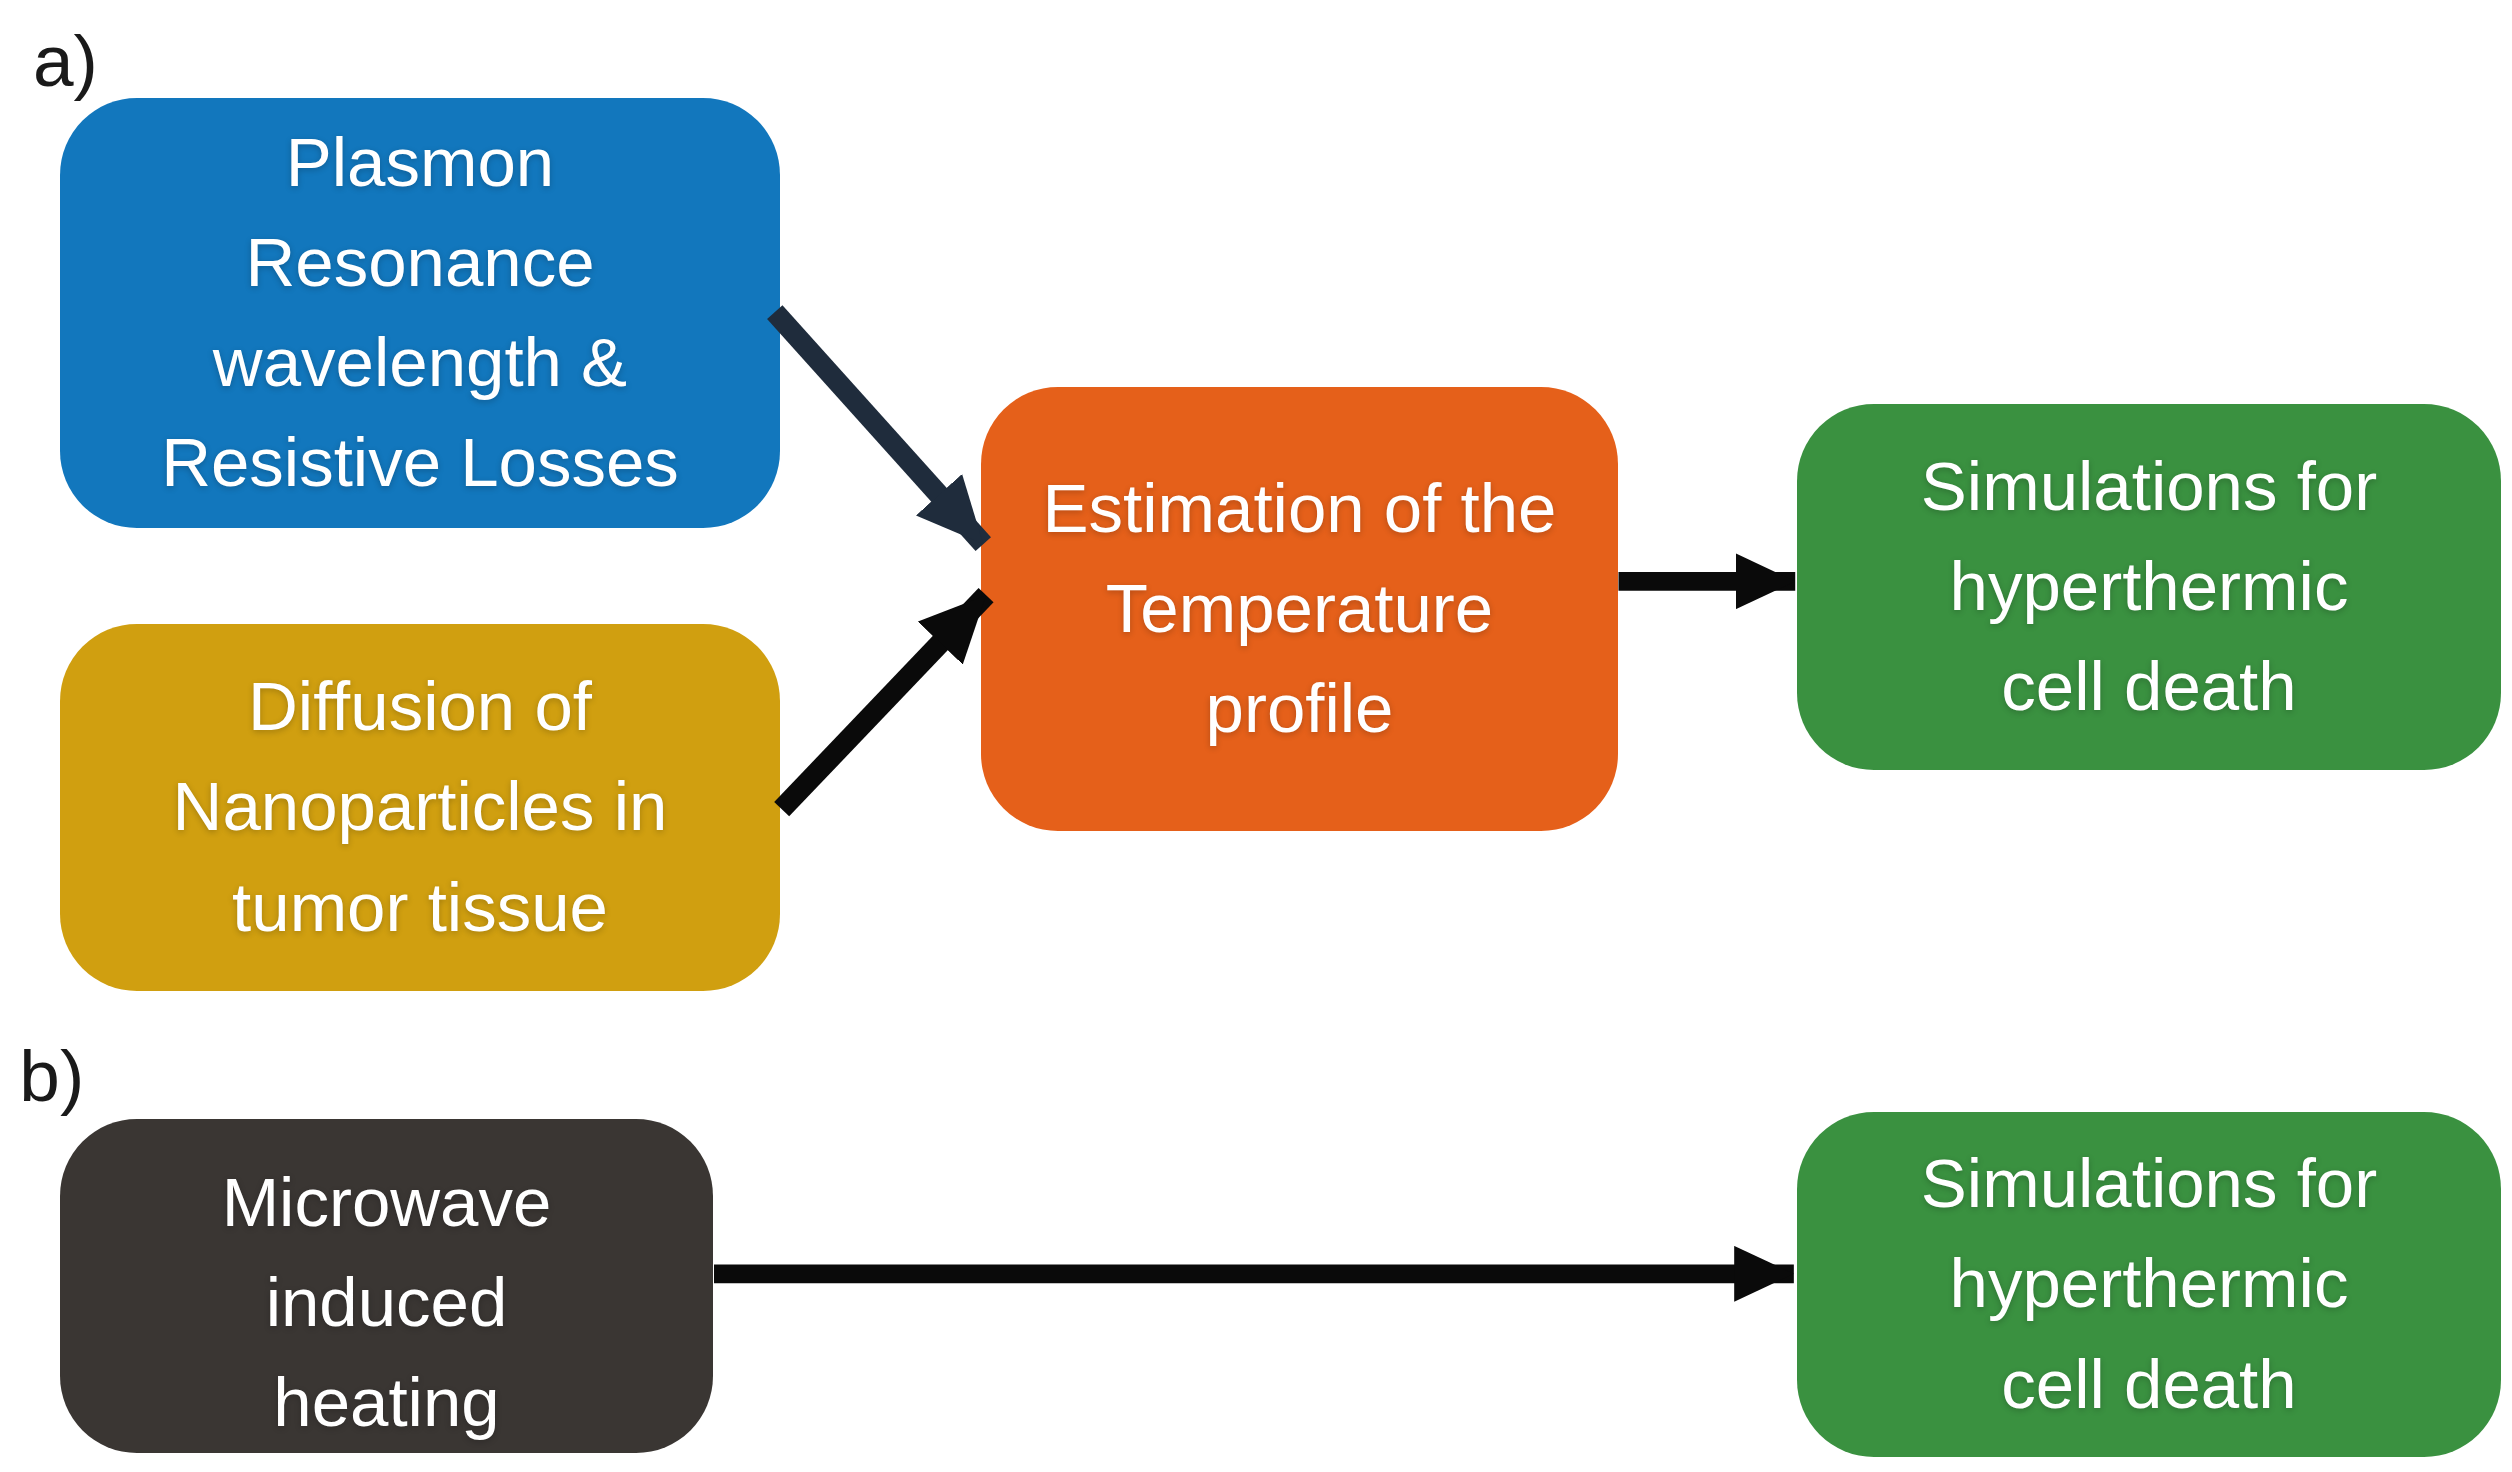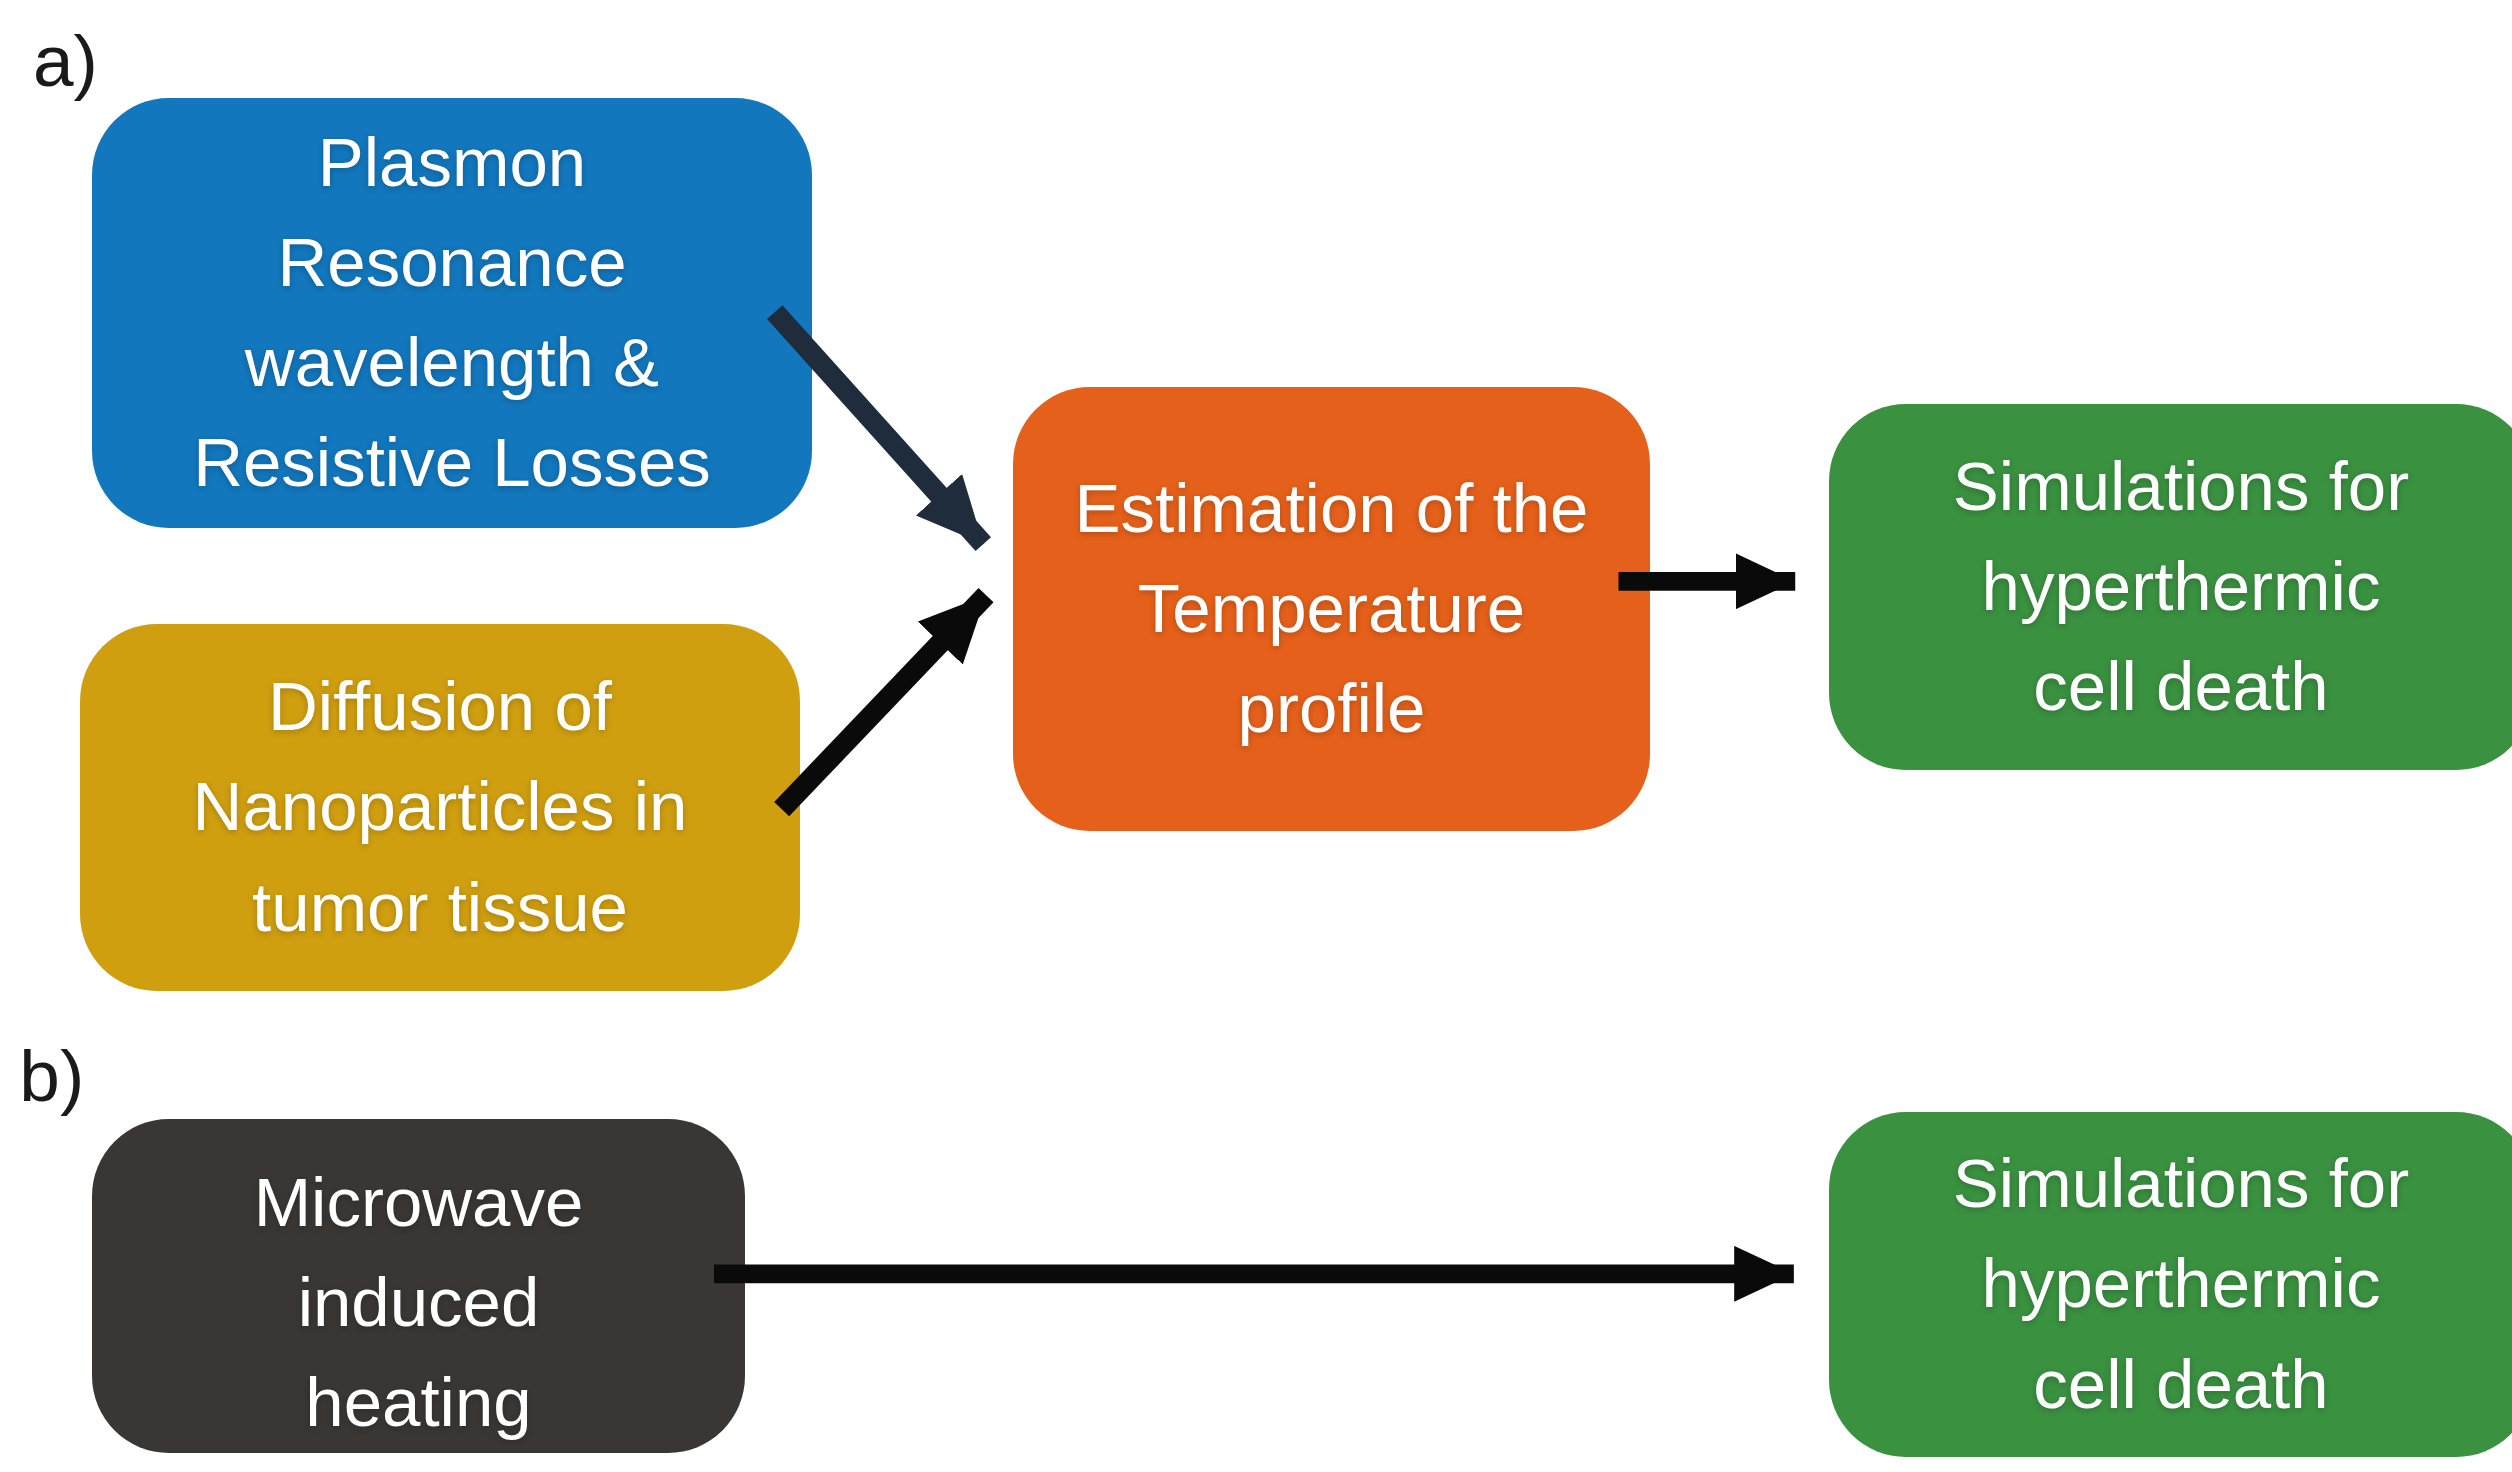--- a/index.html
+++ b/index.html
@@ -25,32 +25,31 @@
   #label-a { left: 33px;  top: 15px; }
   #label-b { left: 19.3px;  top: 1030px; }
 
   .box {
     position: absolute;
     border-radius: 77px;
     display: flex;
     align-items: center;
     justify-content: center;
     text-align: center;
-    margin-left: 32px;
   }
   .box-text {
     white-space: pre-line;
     font-size: 69px;
     line-height: 1.45;
     color: var(--text-light, #ffffff);
     text-shadow: 0 2.1px 6.2px rgba(0,0,0,0.22);
   }
 
   #box-plasmon    { left: 60px;   top: 98px;  width: 720px; height: 430px; background: var(--blue,   #1277bd); }
-  #box-diffusion  { left: 48px;   top: 624px;  width: 720px; height: 367px; background: var(--gold,   #d09f10); }
+  #box-diffusion  { left: 60px;   top: 624px;  width: 720px; height: 367px; background: var(--gold,   #d09f10); }
   #box-estimation { left: 981px; top: 387px;  width: 637px;  height: 444px; background: var(--orange, #e5601a); }
   #box-sim-a      { left: 1797px; top: 404px;  width: 704px; height: 366px; background: var(--green,  #3a9140); }
   #box-microwave  { left: 60px;   top: 1119px; width: 653px;  height: 334px; background: var(--gray,   #3a3633); align-items: flex-end; }
   #box-sim-b      { left: 1797px; top: 1112px; width: 704px; height: 345px; background: var(--green,  #3a9140); }
 
   #arrow-layer {
     position: absolute;
     left: 0; top: 0;
     width: 100%; height: 100%;
     pointer-events: none;

